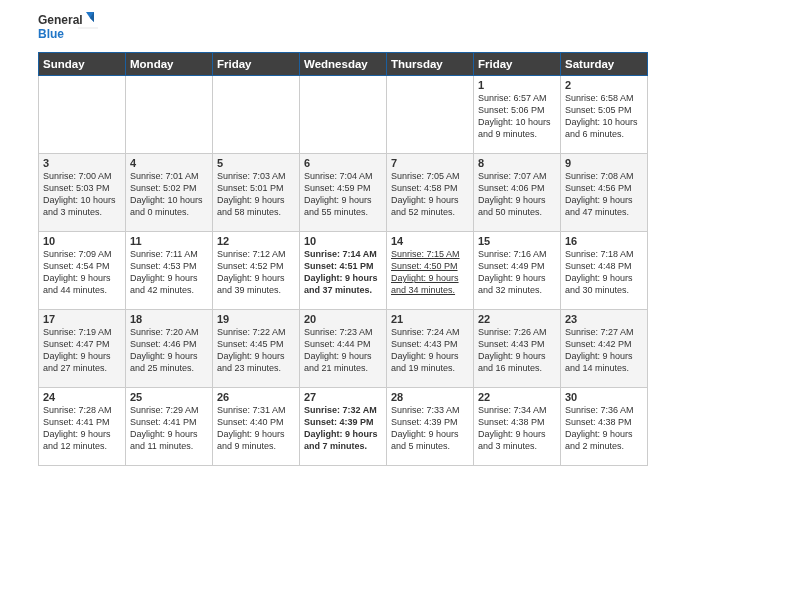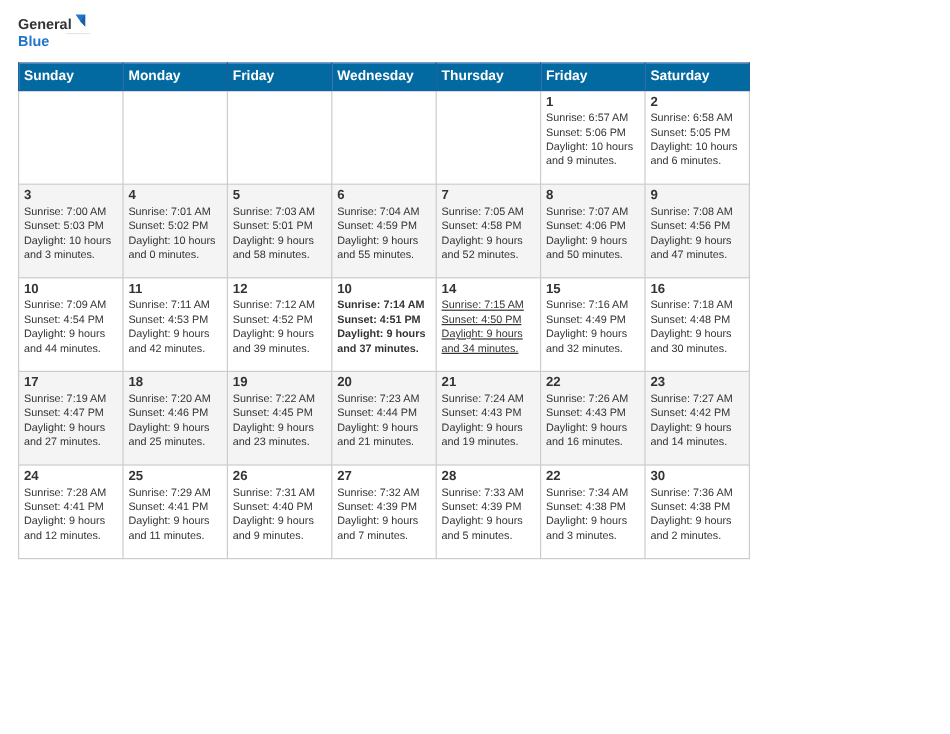--- a/index.html
+++ b/index.html
@@ -7,20 +7,21 @@
       width: 792px;
       height: 612px;
       font-family: Arial, sans-serif;
       background: #fff;
       overflow: hidden;
     }
     .page {
       width: 640px;
       height: 612px;
       padding: 10px 15px 10px 15px;
+      margin-left: 23px;
     }
     .header {
       display: flex;
       justify-content: space-between;
       align-items: flex-start;
       margin-bottom: 6px;
     }
     .logo {
       display: flex;
       align-items: center;
@@ -37,21 +38,21 @@
     .subtitle {
       font-size: 13px;
       color: #555;
     }
     table {
       width: 100%;
       border-collapse: collapse;
       table-layout: fixed;
     }
     thead th {
-      background: #0369a1;
+      background: #404040;
       color: #fff;
       font-size: 11.5px;
       font-weight: bold;
       padding: 5px 4px;
       text-align: left;
       border: 1px solid #1a5fa0;
     }
     tbody td {
       border: 1px solid #ccc;
       vertical-align: top;
@@ -276,21 +277,21 @@
 Daylight: 9 hours and 11 minutes.</div>
           </td>
           <td>
             <span class="day-num">26</span>
             <div class="day-info" style="white-space: pre-line;">Sunrise: 7:31 AM
 Sunset: 4:40 PM
 Daylight: 9 hours and 9 minutes.</div>
           </td>
           <td>
             <span class="day-num">27</span>
-            <div class="day-info" style="white-space: pre-line;">Sunrise: 7:32 AM
+            <div class="day-info" style="white-space: pre-line; font-weight: bold;">Sunrise: 7:32 AM
 Sunset: 4:39 PM
 Daylight: 9 hours and 7 minutes.</div>
           </td>
           <td>
             <span class="day-num">28</span>
             <div class="day-info" style="white-space: pre-line;">Sunrise: 7:33 AM
 Sunset: 4:39 PM
 Daylight: 9 hours and 5 minutes.</div>
           </td>
           <td>

